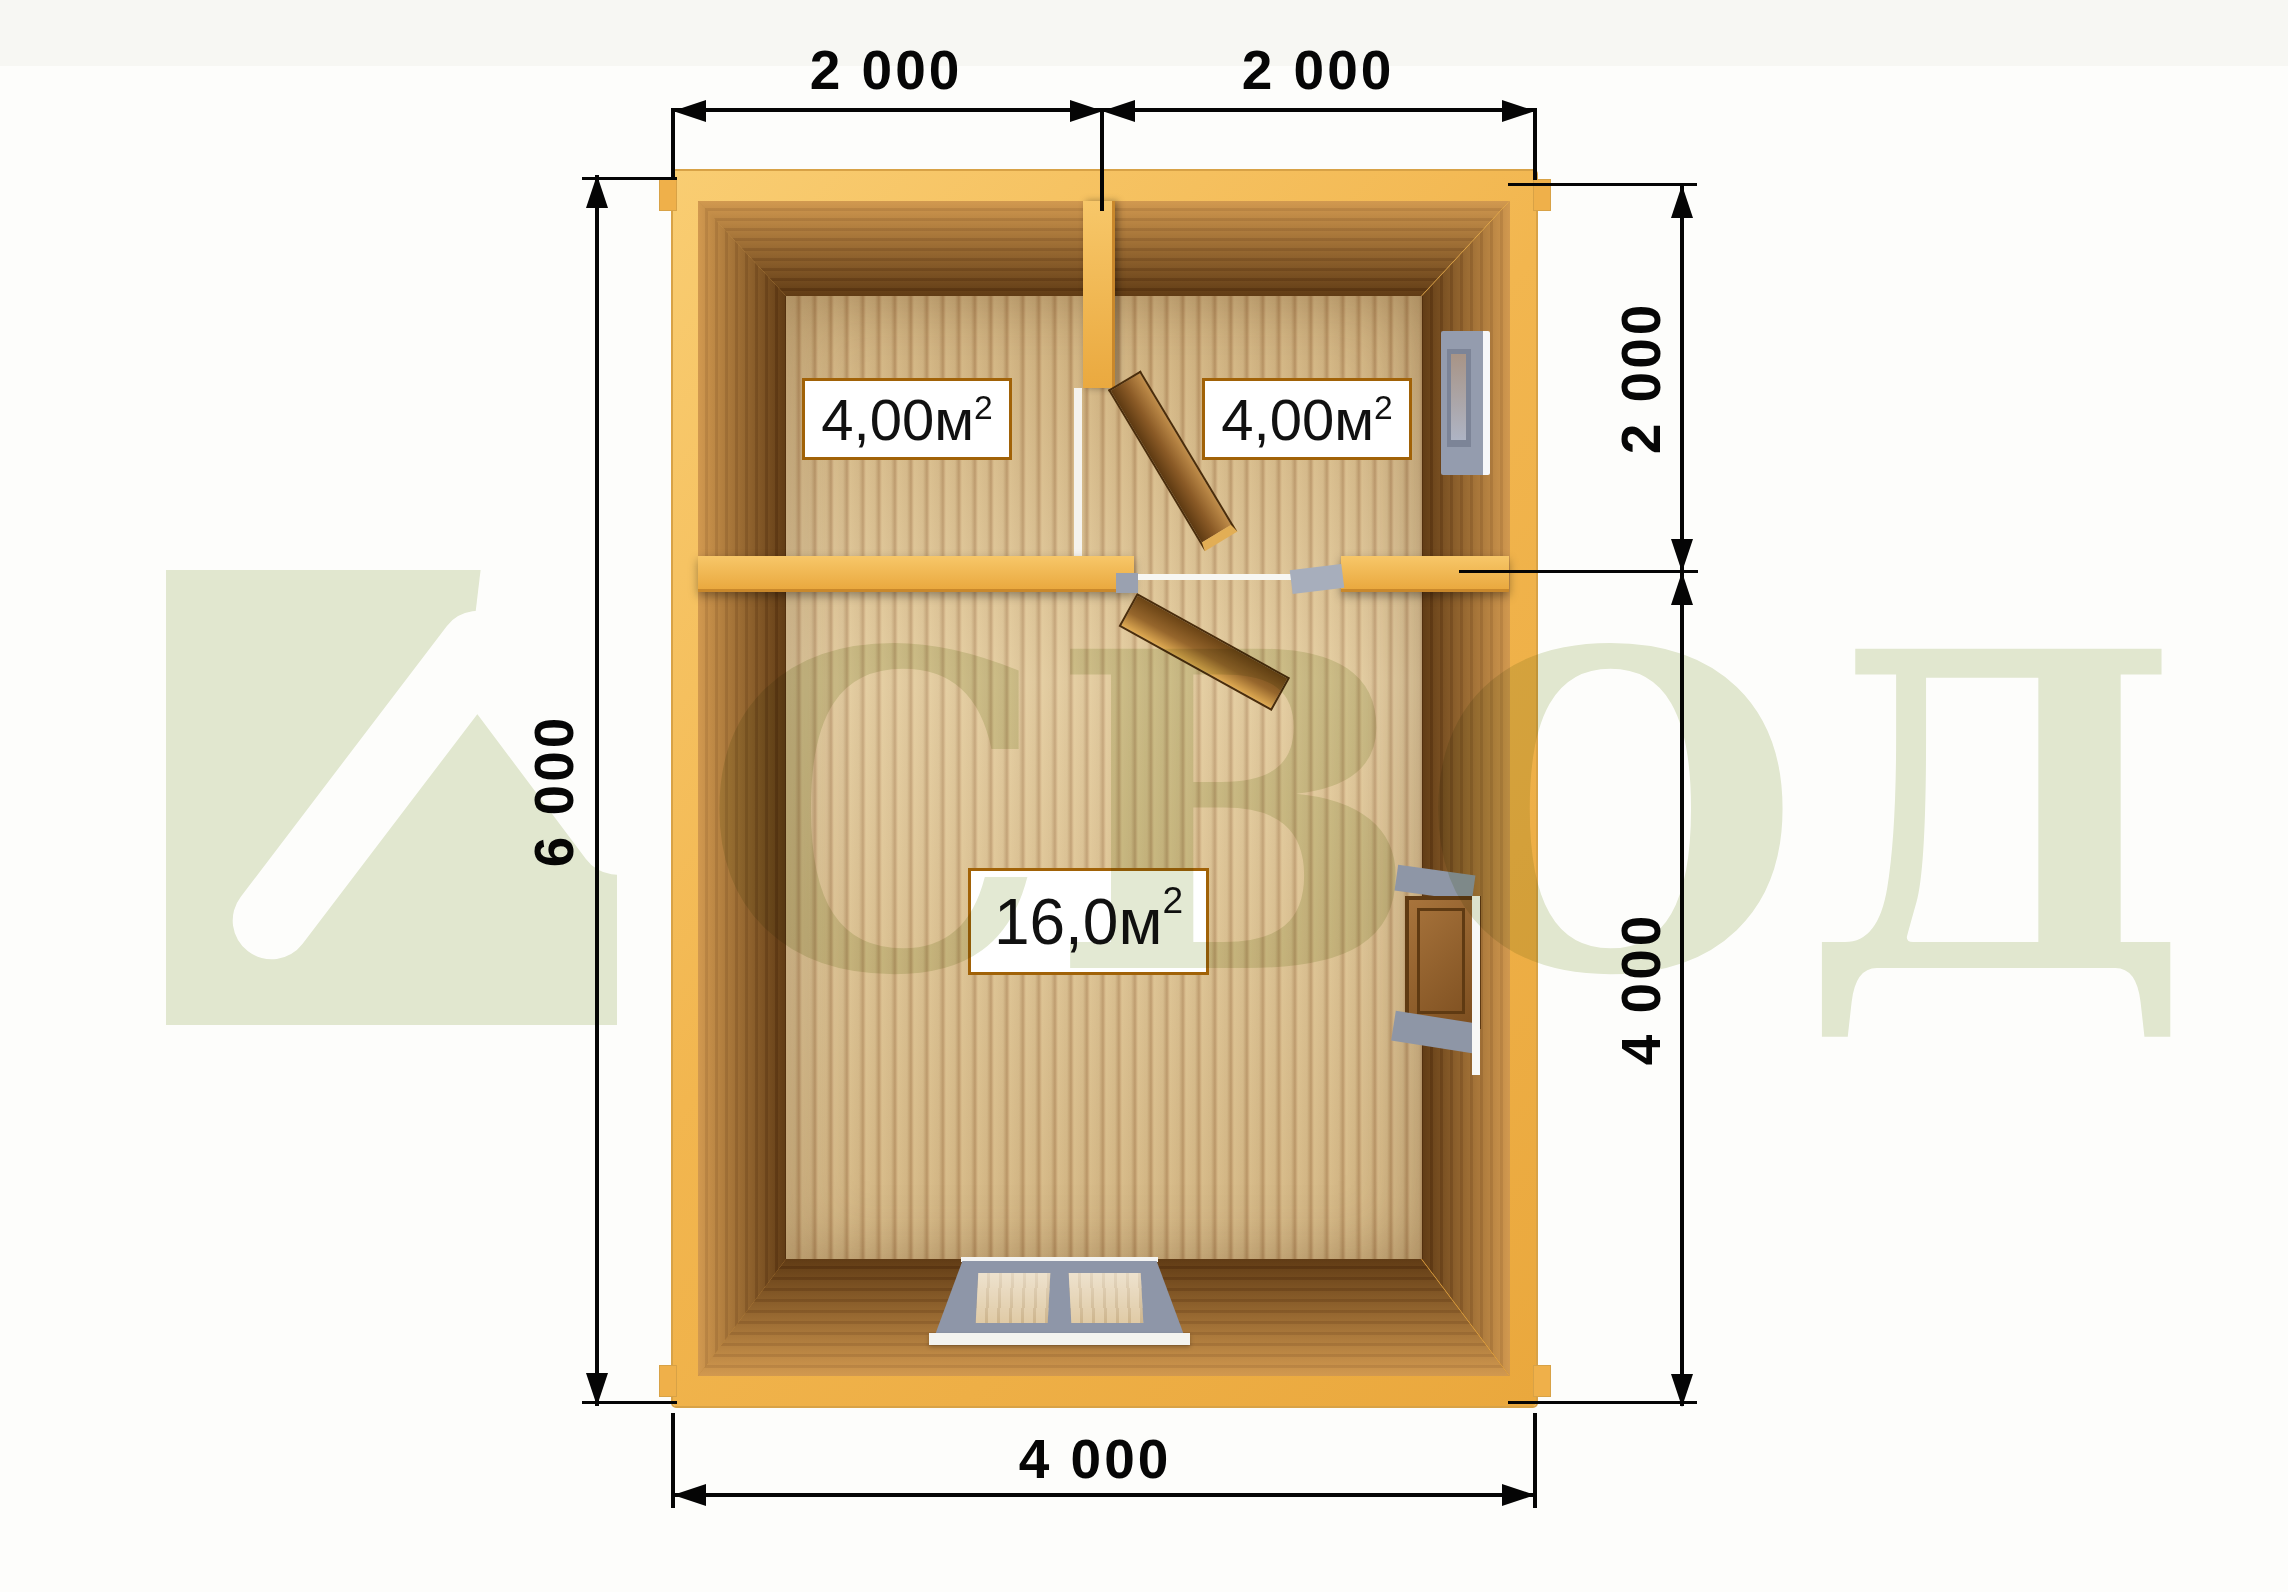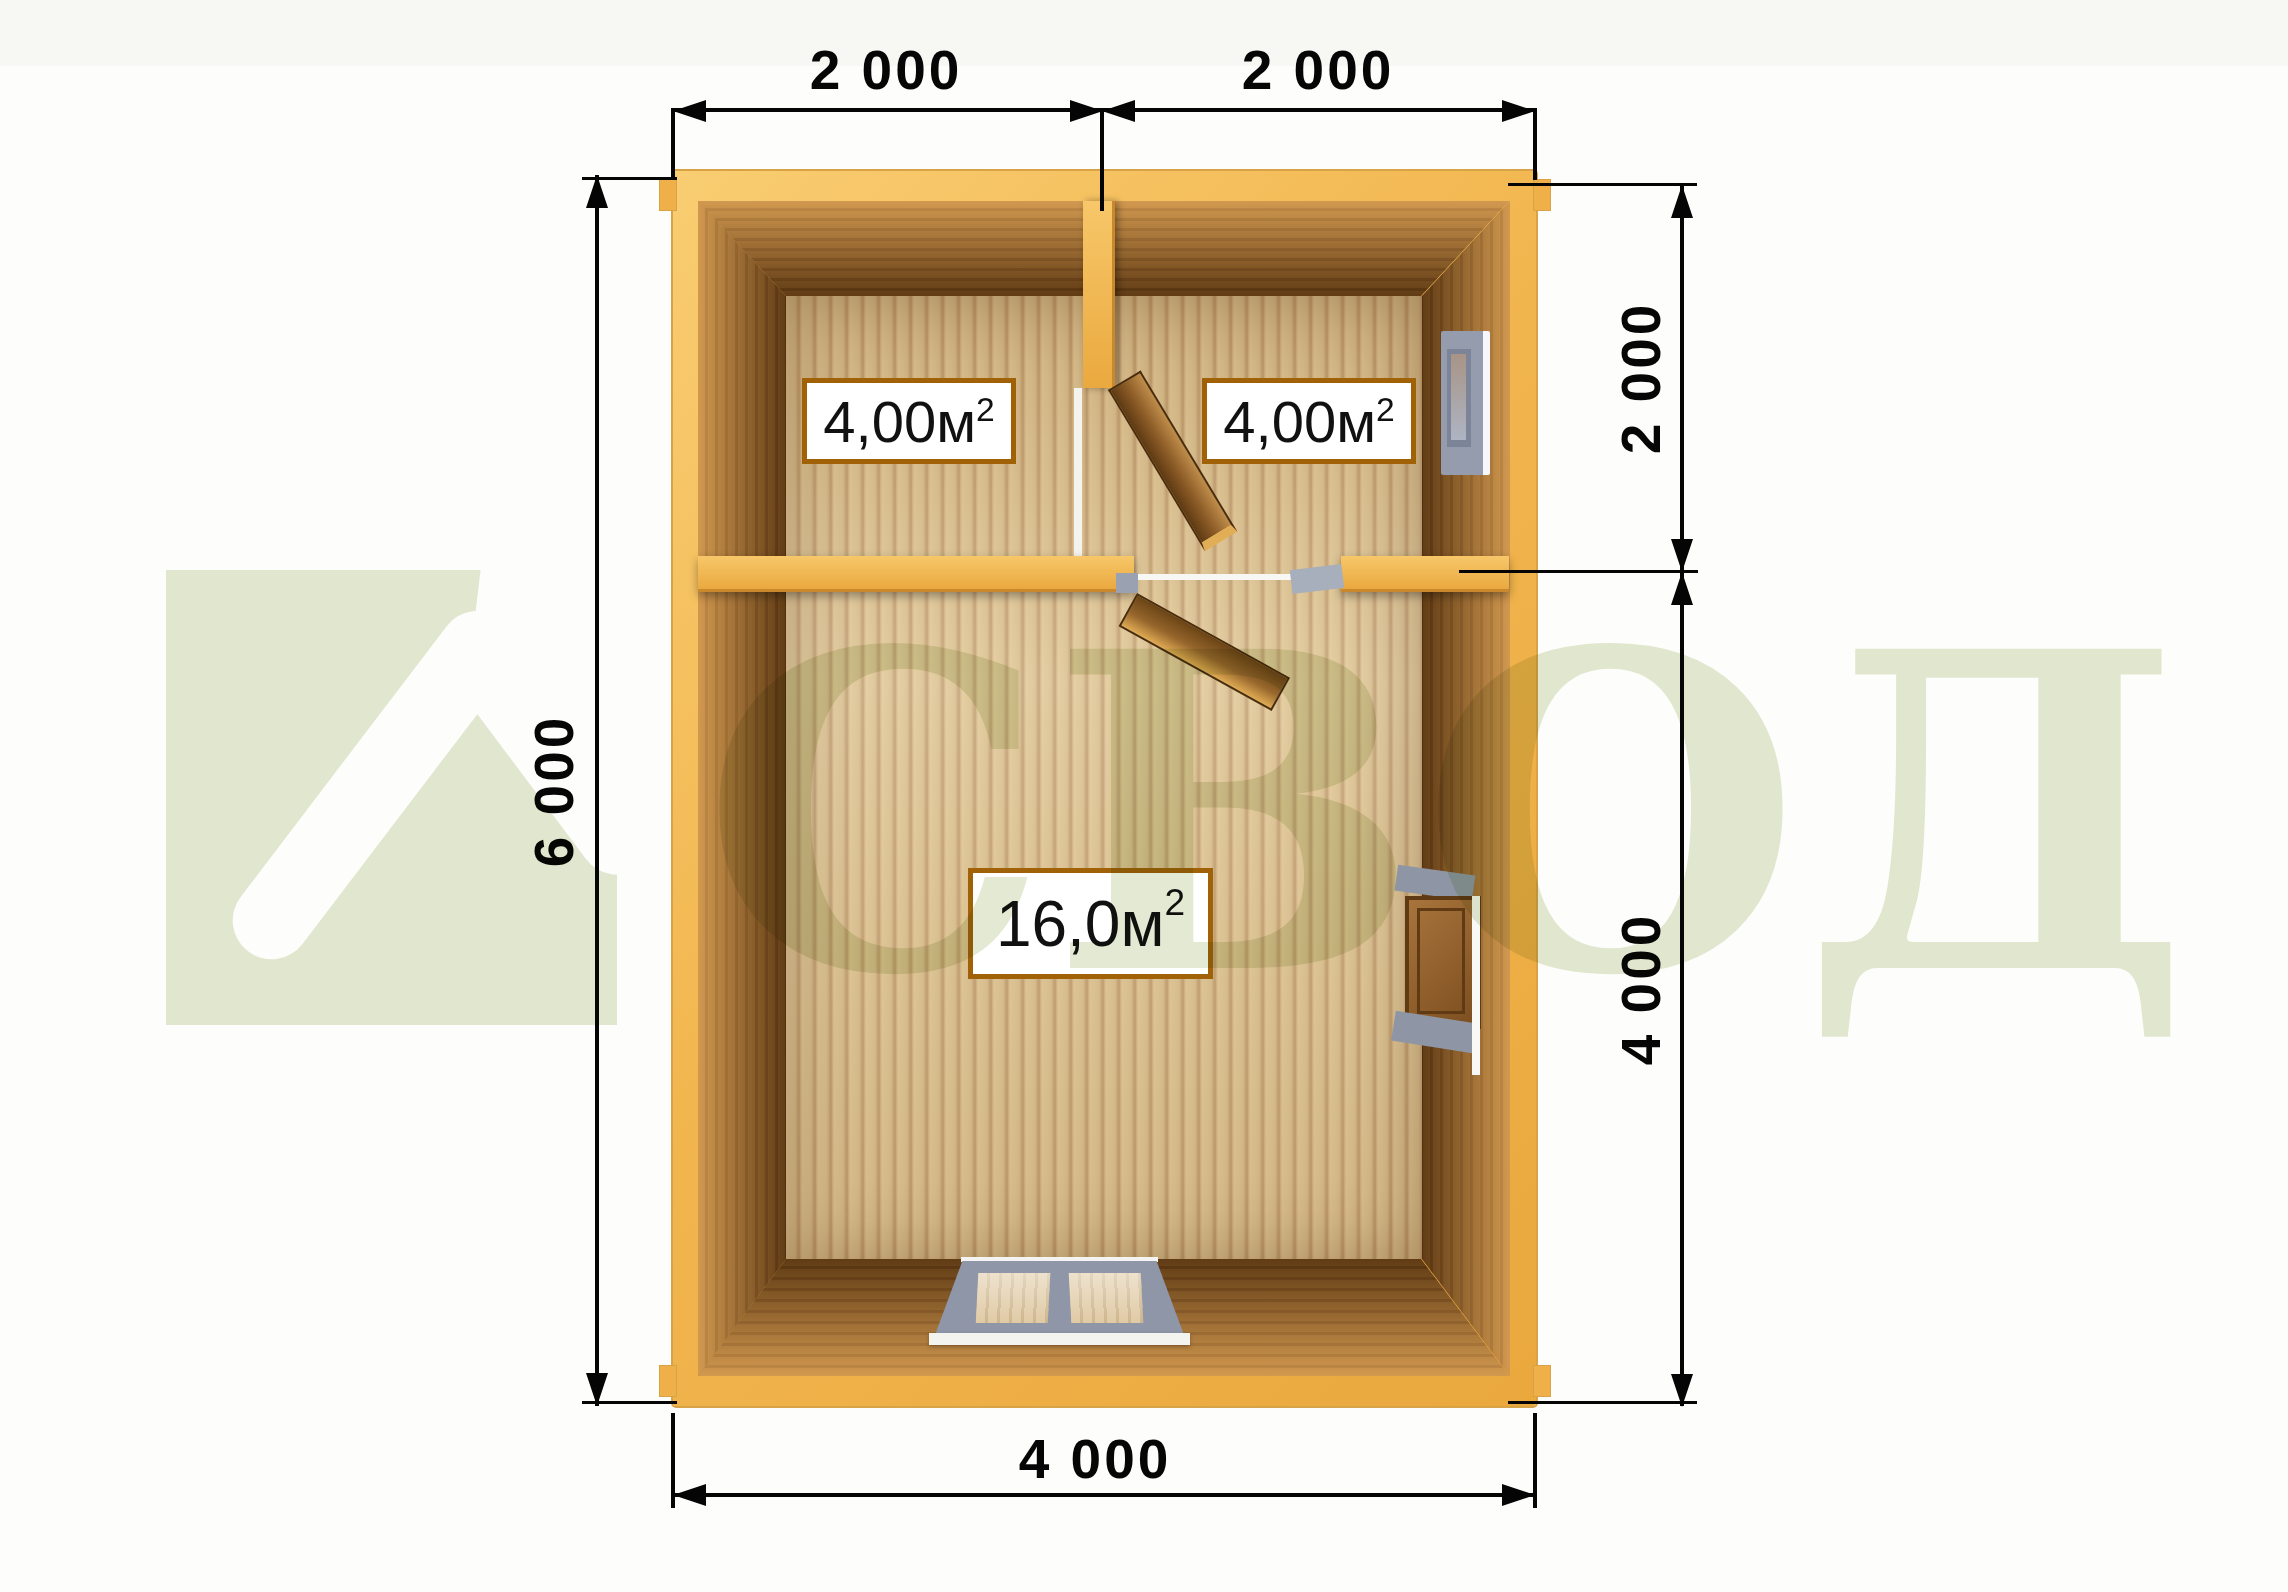--- a/index.html
+++ b/index.html
@@ -39,21 +39,21 @@
      clip-path:polygon(0 95px,100% 0,100% 100%,0 calc(100% - 117px));
      background:linear-gradient(to left,rgba(255,196,112,.52),rgba(44,21,2,.55)),
                 repeating-linear-gradient(to left,#a06a2c 0 7px,#82501d 7px 10px);}
   .floor{position:absolute;left:786px;top:296px;width:636px;height:963px;z-index:2;
      background:linear-gradient(to bottom,rgba(120,70,20,.15),rgba(255,255,255,.14) 40%,rgba(120,70,20,.10)),
                 repeating-linear-gradient(90deg,#e1c794 0px,#dabf8d 9px,#bd9a6a 13px,#cdab7b 14px,#e1c794 16px);
      box-shadow:inset 0 0 70px rgba(60,30,0,.28);}
   .ypart{background:linear-gradient(180deg,#f7c769,#eaa93f);}
   .leaf{border:2px solid #4a2d0c;}
   .winfrm{background:#949cae;}
-  .roombox{position:absolute;background:#fff;border:5px solid #a16207;display:flex;align-items:center;
+  .roombox{position:absolute;background:#fff;border:3px solid #a16207;display:flex;align-items:center;
            justify-content:center;color:#111;z-index:4;}
   .roombox .sup{font-size:.58em;align-self:flex-start;line-height:1.6;}
   
   .wm{mix-blend-mode:multiply;z-index:10;}
   .wmtext{position:absolute;left:701px;top:582px;width:1458px;height:463px;display:flex;
           justify-content:space-between;align-items:center;font-family:"DejaVu Serif",serif;
           font-weight:bold;font-size:438px;line-height:1;color:#e3e9d3;}
   .bgband{position:absolute;left:0;top:0;width:2289px;height:66px;background:#f7f7f3;z-index:0;}
 </style>
 </head>

